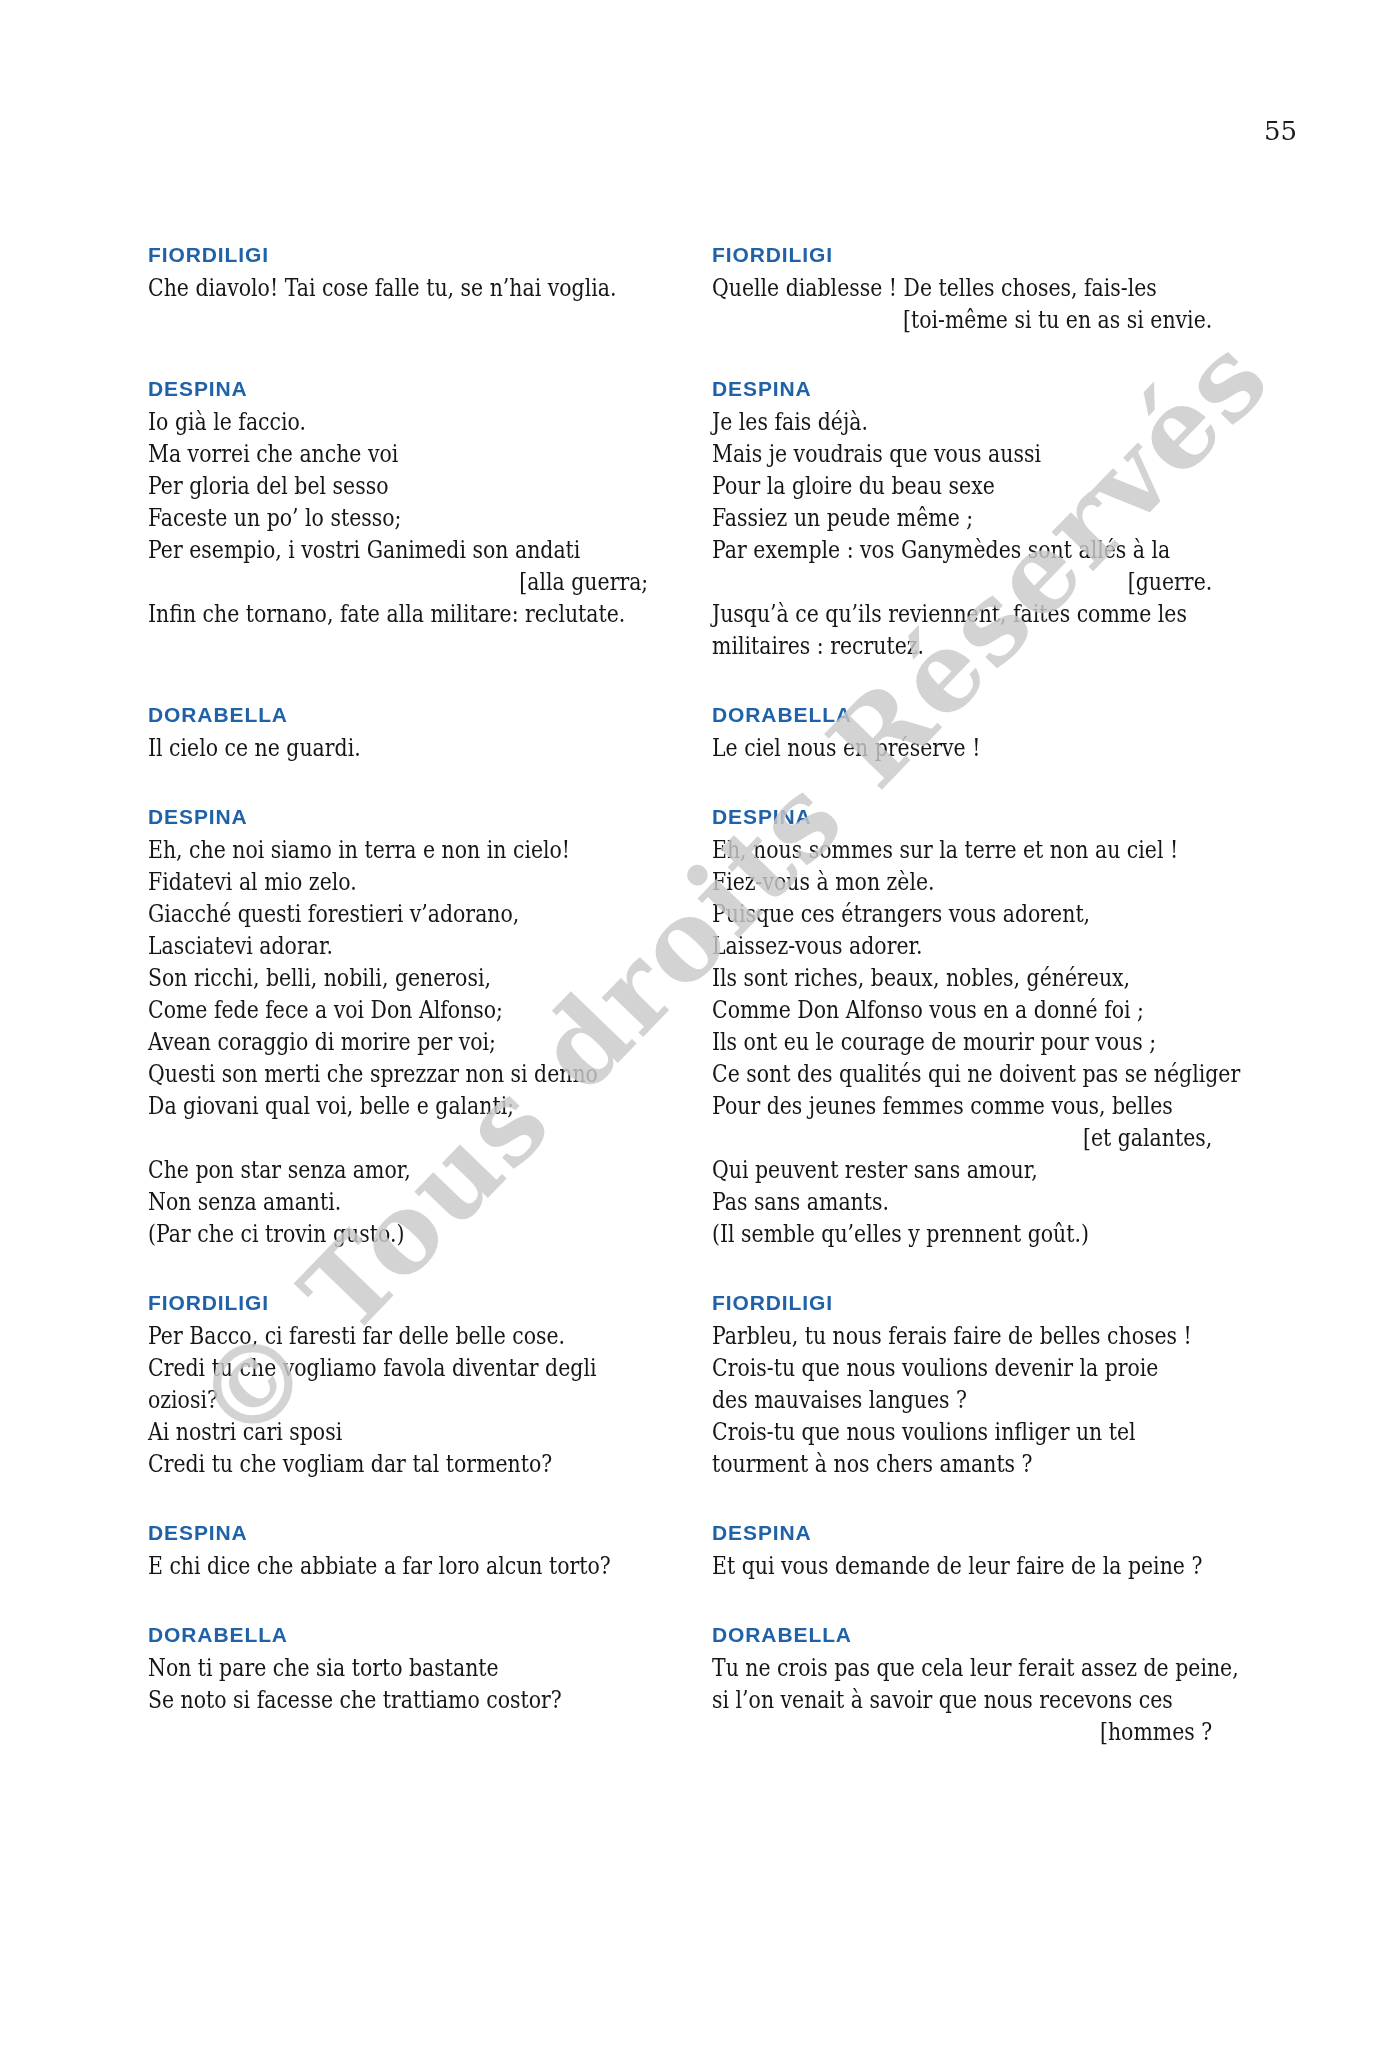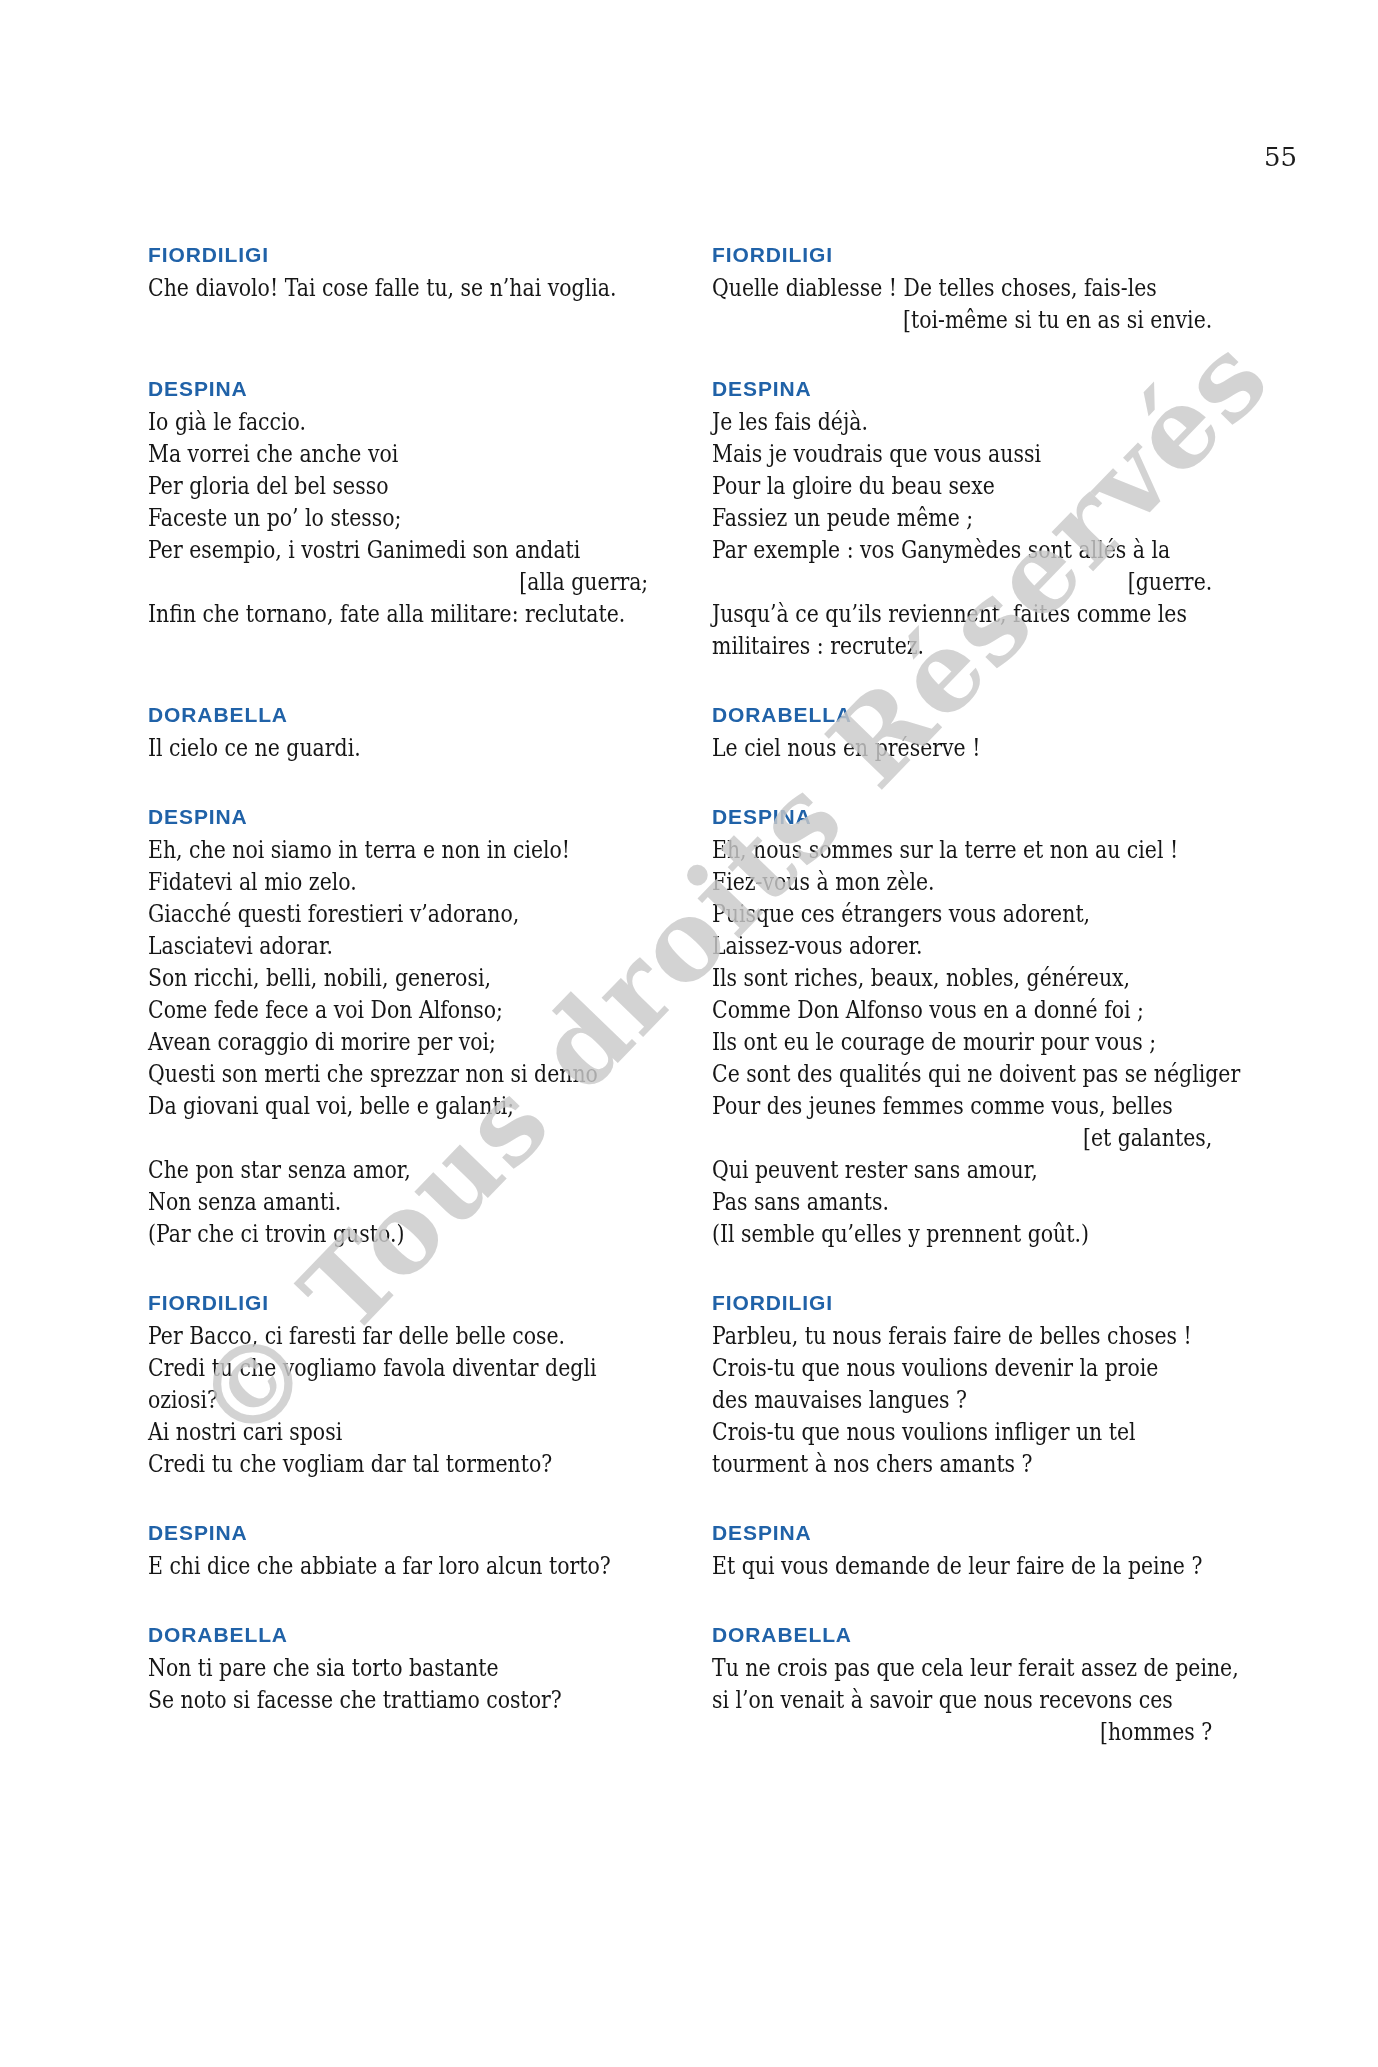--- a/index.html
+++ b/index.html
@@ -10,21 +10,20 @@
     position:relative;
     overflow:hidden;
     color:#191919;
   }
   .pagenum{
     position:absolute;
     top:116px;
     right:81px;
     font-size:26px;
     color:#1c1c1c;
-    margin-top:26px;
   }
   .content{
     position:absolute;
     top:240px;
     left:148px;
     width:1160px;
   }
   .row{
     display:flex;
     align-items:flex-start;

